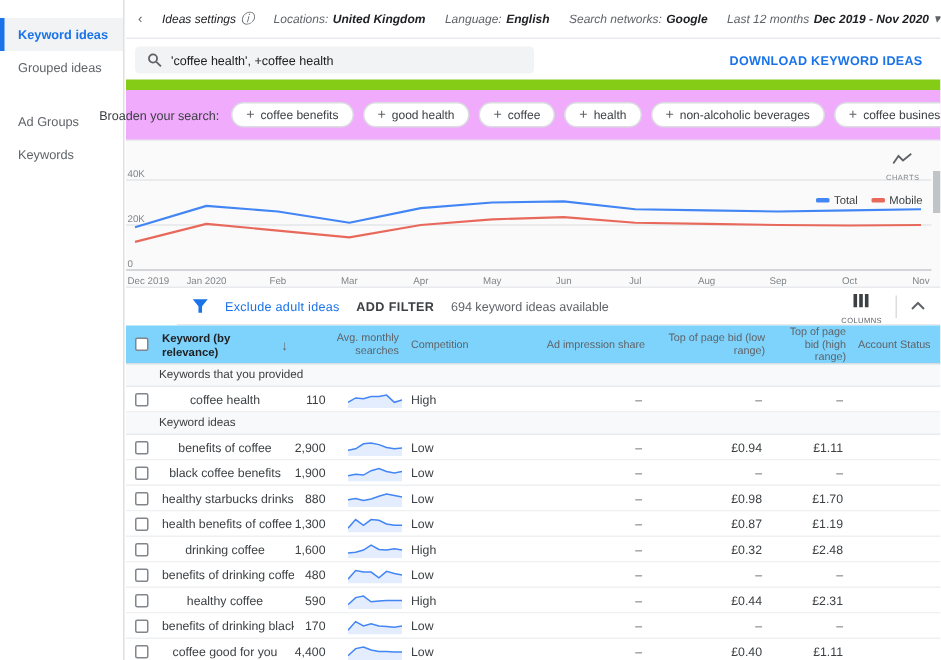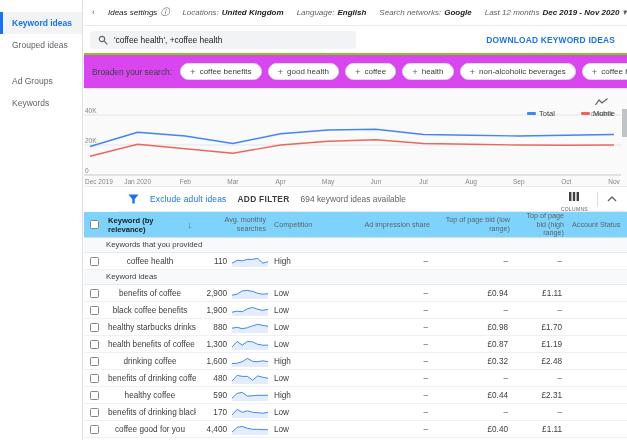--- a/index.html
+++ b/index.html
@@ -16,39 +16,39 @@
   .side-gap{height:14px;}
   
   .main{position:absolute;left:84px;top:0;width:543px;height:440px;}
   .settings-row{height:25px;border-bottom:1px solid #e8eaed;display:flex;align-items:center;
     gap:13px;padding:0 8px;font-size:8px;color:#5f6368;background:#fff;white-space:nowrap;}
   .pair{display:flex;gap:3px;align-items:center;font-style:italic;}
   .val{color:#202124;font-weight:bold;}
   .icon-sm{color:#5f6368;font-size:9px;line-height:1;}
   .settings-title{color:#202124;}
   
-  .search-row{height:27px;border-bottom:2px solid #84cc16;display:flex;align-items:center;
+  .search-row{height:27px;border-bottom:7px solid #84cc16;display:flex;align-items:center;
     padding:0 12px 0 6px;background:#fff;}
   .search-pill{width:250px;height:18px;background:#f1f3f4;border-radius:3px;display:flex;
     align-items:center;gap:6px;padding:0 8px;font-size:8.4px;color:#202124;}
   .link{color:#1a73e8;font-weight:bold;font-size:8.4px;letter-spacing:.2px;cursor:pointer;}
   .ml-auto{margin-left:auto;}
   
   .broaden-row{height:33px;border-bottom:1px solid #e8eaed;display:flex;align-items:center;
-    gap:6px;padding:0 12px 0 8px;background:#d946ef;white-space:nowrap;}
+    gap:6px;padding:0 12px 0 8px;background:#f0abfc;white-space:nowrap;justify-content:center;}
   .broaden-label{font-size:8.4px;color:#3c4043;margin-right:2px;}
   .chip{display:inline-flex;align-items:center;gap:4px;border:1px solid #dadce0;border-radius:10px;
     padding:3px 9px;font-size:8px;color:#3c4043;background:#fff;cursor:pointer;}
   .chip .plus{color:#5f6368;font-size:9.5px;line-height:1;}
   
   .chart-band{height:97px;background:#fafafa;border-bottom:1px solid #e8eaed;position:relative;}
   .chart-band svg.main-chart{position:absolute;left:0;top:0;}
   .charts-btn{position:absolute;right:14px;top:3px;text-align:center;cursor:pointer;}
   .charts-btn .lbl{font-size:5px;color:#80868b;letter-spacing:.3px;margin-top:1px;}
-  .legend{position:absolute;right:12px;top:20px;display:flex;gap:26px;align-items:center;
+  .legend{position:absolute;right:12px;top:35px;display:flex;gap:9px;align-items:center;
     font-size:7.5px;color:#3c4043;}
   .legend .item{display:flex;align-items:center;gap:3px;}
   .legend .dash{width:9px;height:2.5px;border-radius:1px;}
   .scroll-thumb{position:absolute;right:0;top:20px;width:5px;height:28px;background:#c0c4c7;cursor:grab;}
   
   .filter-row{height:24px;border-bottom:1px solid #e8eaed;display:flex;align-items:center;
     gap:11px;padding:0 10px;background:#fff;margin-left:34px;}
   .filter-row .txt-gray{color:#5f6368;font-size:8.4px;}
   .add-filter{color:#3c4043;font-weight:bold;font-size:8.4px;letter-spacing:.3px;cursor:pointer;}
   .right-tools{margin-left:auto;display:flex;align-items:center;gap:9px;}
@@ -60,21 +60,21 @@
   .thead{height:25px;border-bottom:1px solid #dadce0;color:#5f6368;font-size:7.2px;background:#7dd3fc;}
   .th{padding:0 4px;line-height:1.2;}
   .th.right{text-align:right;}
   .th-keyword{color:#202124;font-weight:bold;font-size:7.6px;display:flex;justify-content:space-between;align-items:center;}
   .sort-arrow{color:#5f6368;font-size:9px;font-weight:normal;}
   .checkbox{width:9px;height:9px;border:1px solid #80868b;border-radius:1.5px;margin-left:6px;background:#fff;cursor:pointer;box-sizing:border-box;}
   .section-row{height:14px;line-height:14px;background:#f8f9fa;border-bottom:1px solid #e8eaed;
     padding-left:22px;font-size:7.8px;color:#3c4043;}
   .row{height:16px;border-bottom:1px solid #eef0f1;background:#fff;font-size:8.2px;}
   .cell-keyword{padding:0 4px;color:#3c4043;white-space:nowrap;overflow:hidden;text-align:center;}
-  .cell-searches{display:flex;justify-content:flex-end;align-items:center;gap:5px;padding-right:2px;}
+  .cell-searches{display:flex;justify-content:flex-end;align-items:center;gap:15px;padding-right:2px;}
   .cell-searches .num{color:#3c4043;}
   .cell-comp{padding:0 4px;color:#3c4043;}
   .cell-right{text-align:right;padding-right:6px;color:#3c4043;}
   .cell-right.dash{color:#5f6368;}
 </style>
 </head>
 <body>
 
 <div class="sidebar" id="sidebar">
     <div class="side-item active">Keyword ideas</div>

